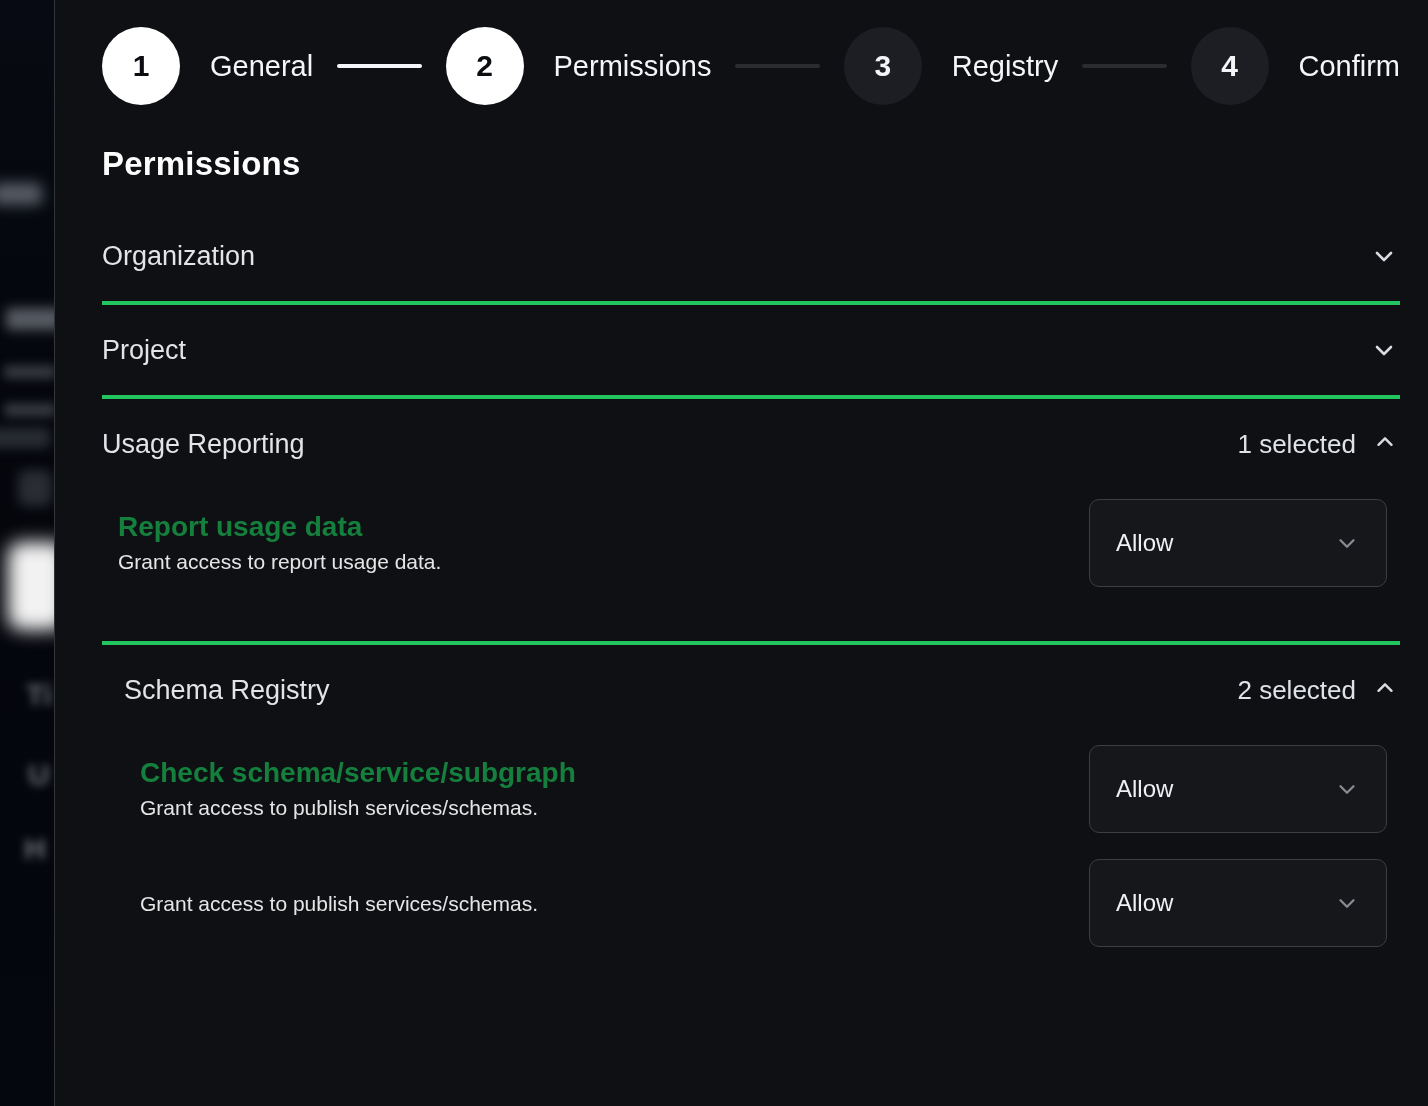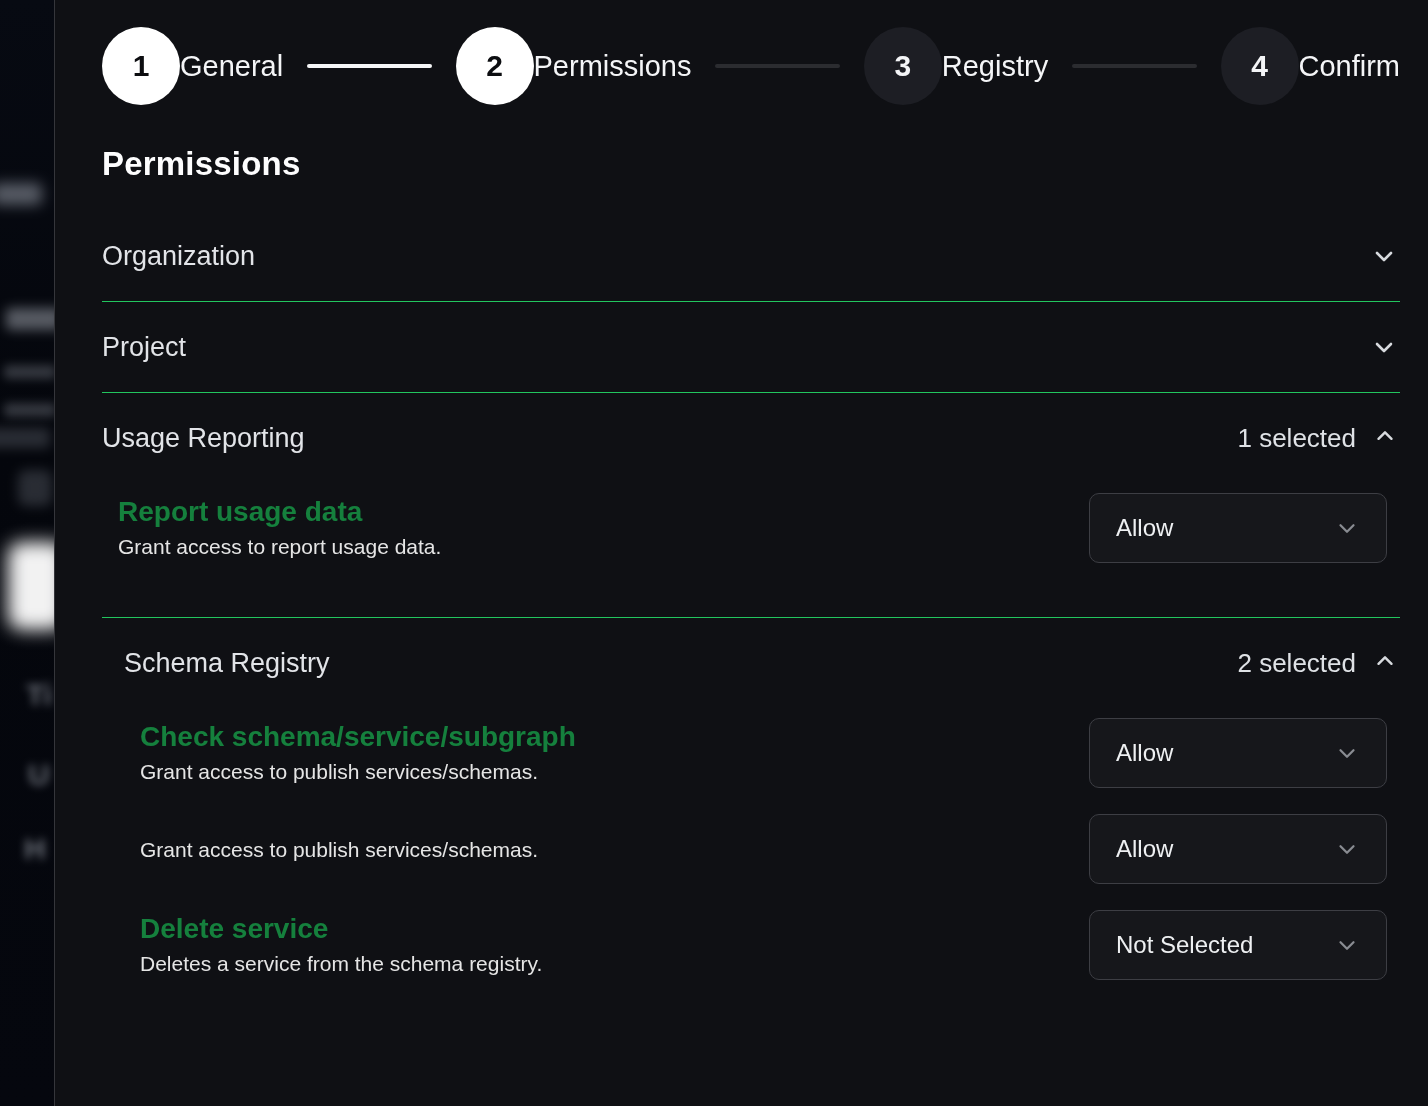--- a/index.html
+++ b/index.html
@@ -39,49 +39,49 @@
   
   .stepper { display:flex; align-items:center; height:78px; }
   .step { display:flex; align-items:center; flex:none; cursor:pointer; }
   .step-circle {
     width:78px; height:78px; border-radius:50%;
     display:flex; align-items:center; justify-content:center;
     font-size:30px; font-weight:700; flex:none;
   }
   .step.done .step-circle, .step.active .step-circle { background:#ffffff; color:#0c0d10; }
   .step.upcoming .step-circle { background:#1d1e24; color:#f4f5f7; }
-  .step-label { font-size:29px; font-weight:400; color:#f4f5f7; white-space:nowrap; }
+  .step-label { font-size:29px; font-weight:400; color:#f4f5f7; margin-left:30px; white-space:nowrap; }
   .connector { flex:1 1 auto; height:4px; border-radius:2px; margin:0 24px; }
   .connector.lit { background:#f5f6f7; }
   .connector.dim { background:#2b2c30; }
 
   
   .page-title { font-size:33px; font-weight:800; color:#fdfdfe; margin-top:40px; margin-bottom:28px; letter-spacing:.2px; }
 
   
-  .section { border-bottom:1px solid #22c55e; }
+  .section { border-bottom:4px solid #22c55e; }
   .section:last-child { border-bottom:none;margin-left:22px; }
   .section-header {
     display:flex; justify-content:space-between; align-items:center;
     padding:28px 2px 28px 0; cursor:pointer;
   }
   .section-title { font-size:27px; color:#e2e4e8; line-height:34px; }
   .section-right { display:flex; align-items:flex-start; gap:16px; }
   .selected-count { font-size:26px; color:#dfe2e6; }
   .chev { display:block; }
   .chev polyline { fill:none; stroke:#d7dade; stroke-width:2.6; stroke-linecap:round; stroke-linejoin:round; }
 
   .section-items { padding:10px 0 54px 16px; display:flex; flex-direction:column; gap:26px; }
   .perm-row { display:flex; justify-content:space-between; align-items:center; }
   .perm-text {}
   .perm-title { font-size:28px; font-weight:700; color:#15803d; line-height:31px; margin-bottom:6px; }
   .perm-desc { font-size:21px; color:#e5e5e5; line-height:27px; }
 
   .select {
-    width:298px; height:70px; margin-right:13px; flex:none;
+    width:298px; height:88px; margin-right:13px; flex:none;
     background:#16171b; border:1px solid #3d3e44; border-radius:10px;
     display:flex; align-items:center; justify-content:space-between;
     padding:0 26px 0 26px; cursor:pointer;
   }
   .select-value { font-size:24px; color:#eef0f2; }
   .select .chev polyline { stroke:#898c92; stroke-width:2.4; }
 </style>
 </head>
 <body>
 
@@ -199,28 +199,16 @@
         <div class="perm-text">
           <div class="perm-desc">Grant access to publish services/schemas.</div>
         </div>
         <div class="select">
           <span class="select-value">Allow</span>
           <svg class="chev" width="26" height="26" viewBox="0 0 28 28">
               <polyline points="7,11 14,18 21,11"></polyline>
             </svg>
         </div>
       </div>
-      <div class="perm-row">
-        <div class="perm-text">
-          <div class="perm-title">Delete service</div>
-          <div class="perm-desc">Deletes a service from the schema registry.</div>
-        </div>
-        <div class="select">
-          <span class="select-value">Not Selected</span>
-          <svg class="chev" width="26" height="26" viewBox="0 0 28 28">
-              <polyline points="7,11 14,18 21,11"></polyline>
-            </svg>
-        </div>
-      </div>
     </div>
   </div>
 
 </div>
 
 </body></html>

